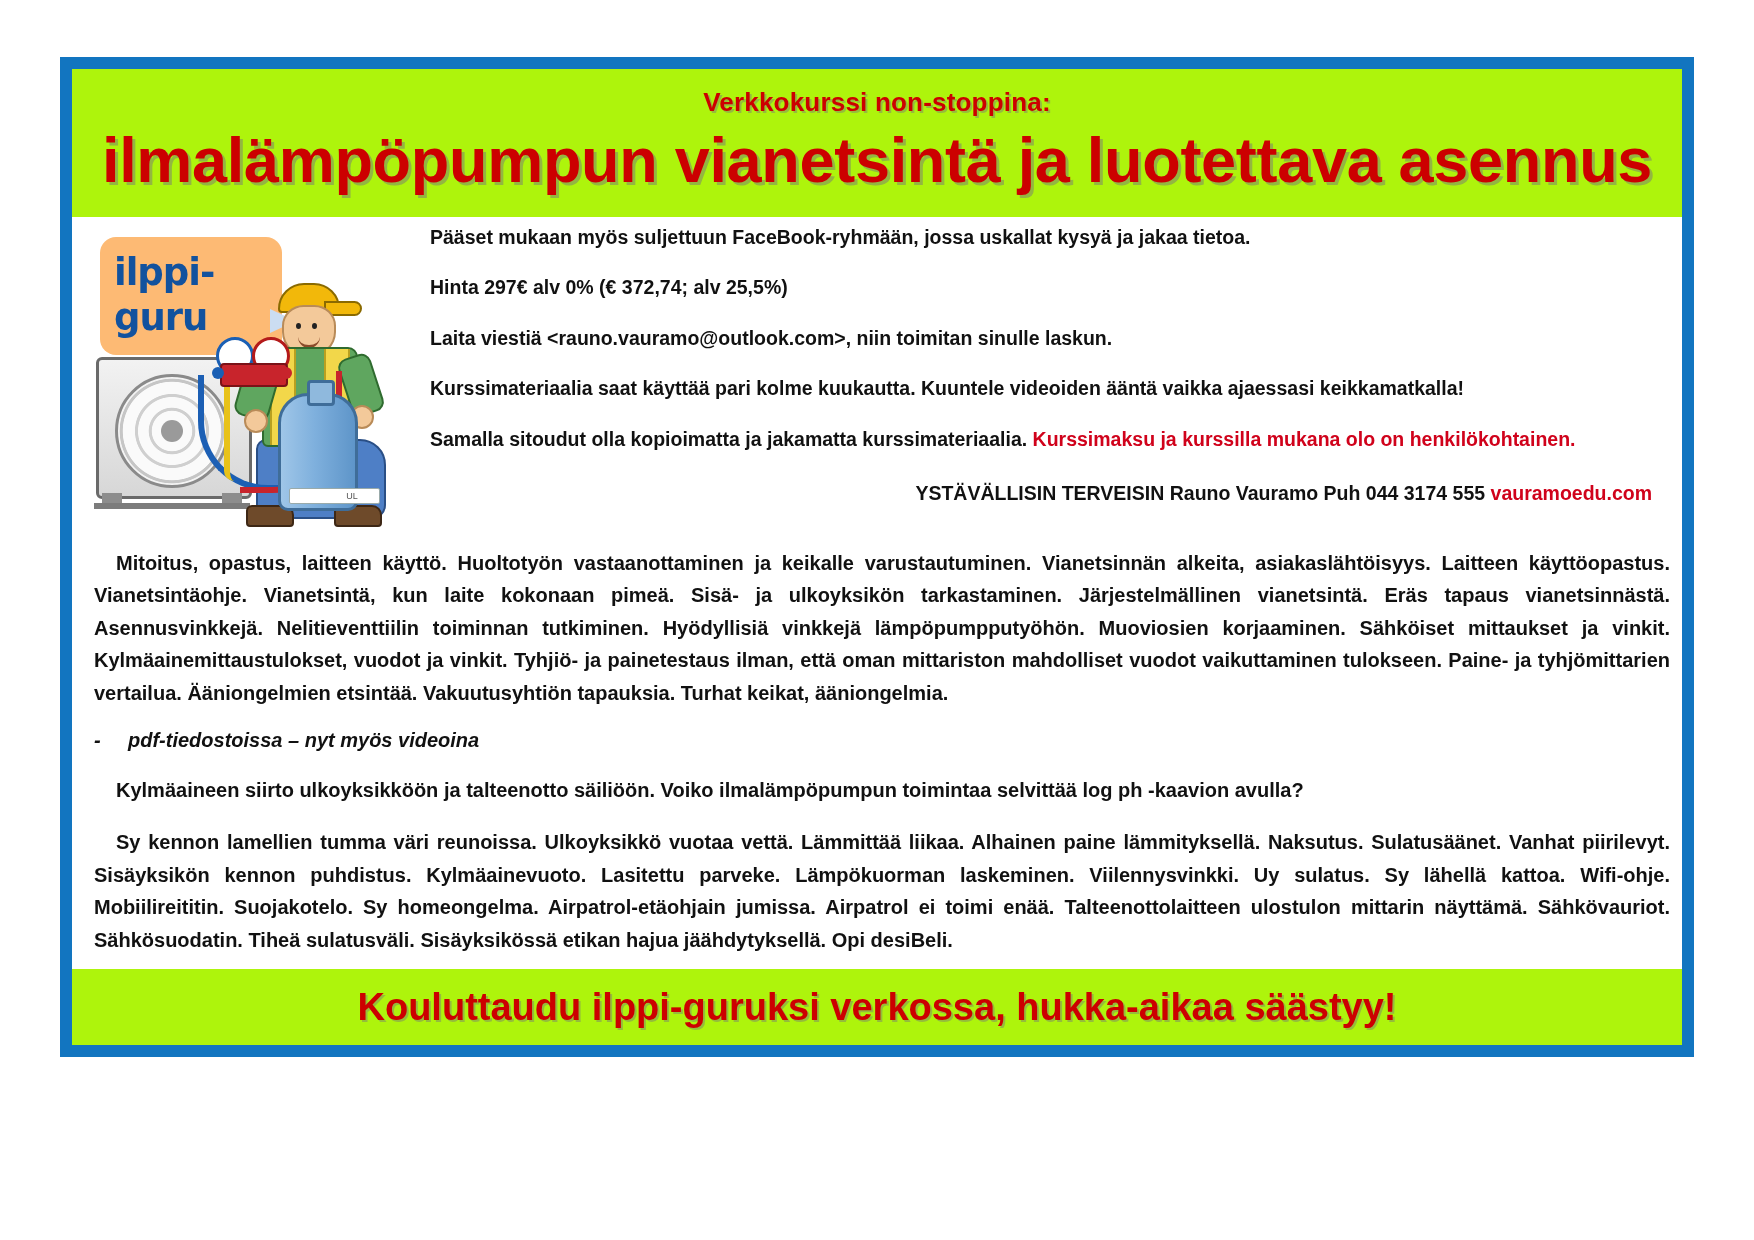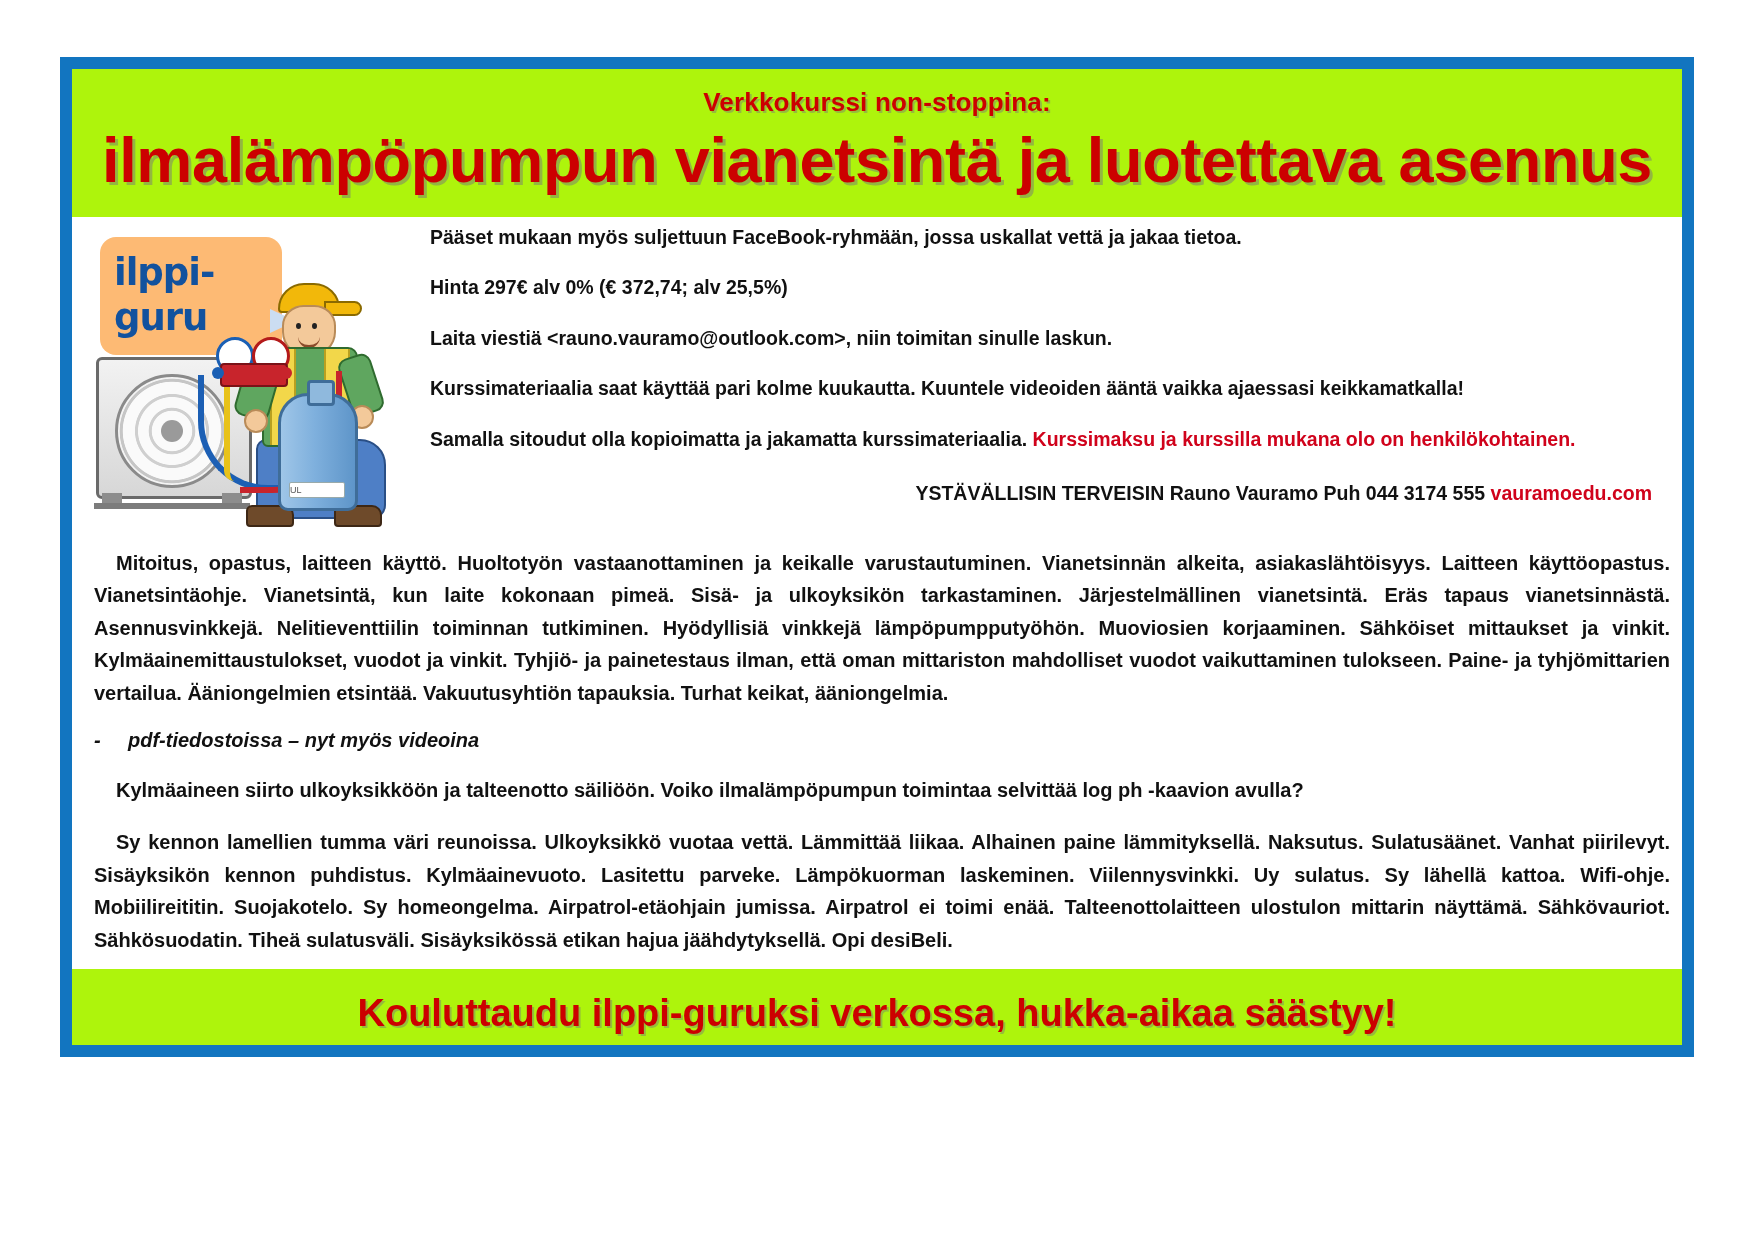--- a/index.html
+++ b/index.html
@@ -275,25 +275,26 @@
     background: linear-gradient(90deg,#9FC6E8 0%, #7FB0DD 45%, #5E95C9 100%);
     border: 3px solid #3f6d99;
     border-radius: 30px 30px 10px 10px;
   }
   .bottle-neck {
     position: absolute; left: 26px; top: -16px;
     width: 22px; height: 20px;
     background: #8fb9dd; border: 3px solid #3f6d99; border-radius: 4px;
   }
   .bottle-label {
-    position: absolute; left: 8px; bottom: 10px;
+    position: absolute; left: 8px; bottom: 4px;
     width: 54px; height: 14px;
     background: #ffffff; border: 1px solid #9aa; border-radius: 2px;
-    color: #555; font-size: 9px; line-height: 14px;
+    color: #555; font-size: 9px; text-align: center; line-height: 14px;
     font-family: "Liberation Sans", sans-serif;
+    padding-left: 35px;
   }
 
   
   .intro {
     position: absolute;
     left: 358px;
     top: 8px;
     width: 1222px;
   }
   .intro p {
@@ -350,21 +351,21 @@
     height: 76px;
     background: #AEF40C;
     text-align: center;
   }
   .cta {
     color: #CC0000;
     font-weight: bold;
     font-size: 38px;
     text-shadow: 2px 2px 0 rgba(120,120,120,.45);
     line-height: 76px;
-    margin: 6px;
+    margin: 0;
     white-space: nowrap;
   }
 </style>
 </head>
 <body>
 
 <div class="flyer">
   <div class="flyer-inner">
 
     <div class="banner-top">
@@ -424,21 +425,21 @@
           <div class="knob r"></div>
         </div>
 
         <div class="bottle">
           <div class="bottle-neck"></div>
           <div class="bottle-label">UL</div>
         </div>
       </div>
 
       <div class="intro">
-        <p>Pääset mukaan myös suljettuun FaceBook-ryhmään, jossa uskallat vettä ja jakaa tietoa.</p>
+        <p>Pääset mukaan myös suljettuun FaceBook-ryhmään, jossa uskallat kysyä ja jakaa tietoa.</p>
         <p>Hinta 297€ alv 0% (€ 372,74; alv 25,5%)</p>
         <p>Laita viestiä &lt;rauno.vauramo@outlook.com&gt;, niin toimitan sinulle laskun.</p>
         <p>Kurssimateriaalia saat käyttää pari kolme kuukautta. Kuuntele videoiden ääntä vaikka ajaessasi keikkamatkalla!</p>
         <p><span>Samalla sitoudut olla kopioimatta ja jakamatta kurssimateriaalia. </span><span class="red">Kurssimaksu ja kurssilla mukana olo on henkilökohtainen.</span></p>
         <p class="sig"><span>YSTÄVÄLLISIN TERVEISIN   Rauno Vauramo  Puh 044 3174 555 </span><span class="red">vauramoedu.com</span></p>
       </div>
 
       <div class="content">
         <p class="para">Mitoitus, opastus, laitteen käyttö. Huoltotyön vastaanottaminen ja keikalle varustautuminen. Vianetsinnän alkeita, asiakaslähtöisyys. Laitteen käyttöopastus. Vianetsintäohje. Vianetsintä, kun laite kokonaan pimeä. Sisä- ja ulkoyksikön tarkastaminen. Järjestelmällinen vianetsintä. Eräs tapaus vianetsinnästä. Asennusvinkkejä. Nelitieventtiilin toiminnan tutkiminen. Hyödyllisiä vinkkejä lämpöpumpputyöhön. Muoviosien korjaaminen. Sähköiset mittaukset ja vinkit. Kylmäainemittaustulokset, vuodot ja vinkit. Tyhjiö- ja painetestaus ilman, että oman mittariston mahdolliset vuodot vaikuttaminen tulokseen. Paine- ja tyhjömittarien vertailua. Ääniongelmien etsintää. Vakuutusyhtiön tapauksia. Turhat keikat, ääniongelmia.</p>
         <p class="sec-head bullet"><span class="dash">-</span><span>pdf-tiedostoissa – nyt myös videoina</span></p>

